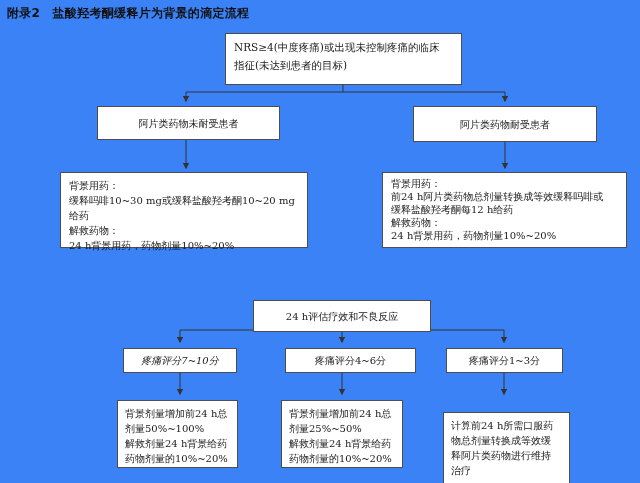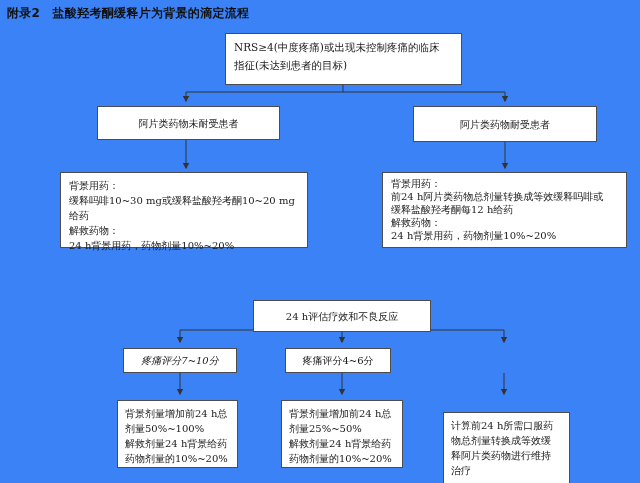--- a/index.html
+++ b/index.html
@@ -109,22 +109,23 @@
   <div class="node left lh-tight" style="left:382px; top:172px; width:245px; height:76px;">背景用药：
 前24 h阿片类药物总剂量转换成等效缓释吗啡或
 缓释盐酸羟考酮每12 h给药
 解救药物：
 24 h背景用药，药物剂量10%~20%</div>
 
   <div class="node center" style="left:253px; top:284px; width:178px; height:32px;margin-top:16px;">24 h评估疗效和不良反应</div>
 
   <div class="node center" style="left:123px; top:348px; width:114px; height:25px;font-style:italic;">疼痛评分7~10分</div>
 
-  <div class="node center" style="left:285px; top:348px; width:106px; height:25px;">疼痛评分4~6分</div>
+  <div class="node center" style="left:285px; top:348px; width:131px; height:25px;">疼痛评分4~6分</div>
 
+  <div class="node center" style="left:446px; top:348px; width:117px; height:25px;">疼痛评分1~3分</div>
 
   <div class="node left" style="left:117px; top:400px; width:121px; height:68px; padding:5px 7px;">背景剂量增加前24 h总
 剂量50%~100%
 解救剂量24 h背景给药
 药物剂量的10%~20%</div>
 
   <div class="node left" style="left:281px; top:400px; width:122px; height:68px; padding:5px 7px;">背景剂量增加前24 h总
 剂量25%~50%
 解救剂量24 h背景给药
 药物剂量的10%~20%</div>

